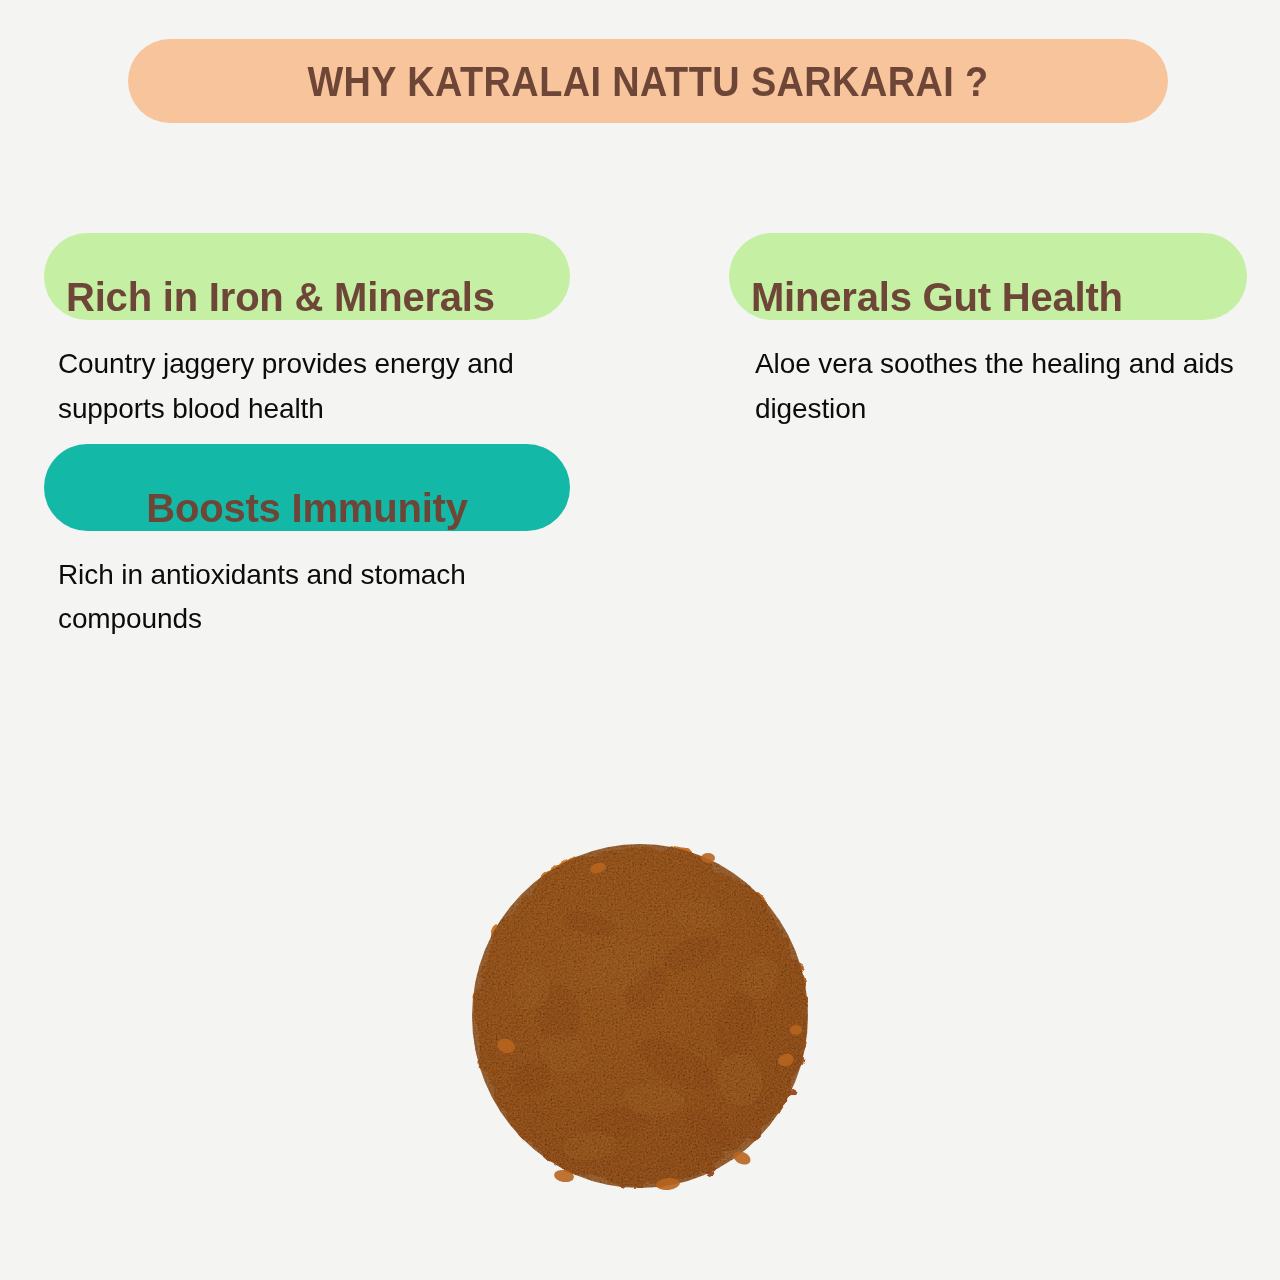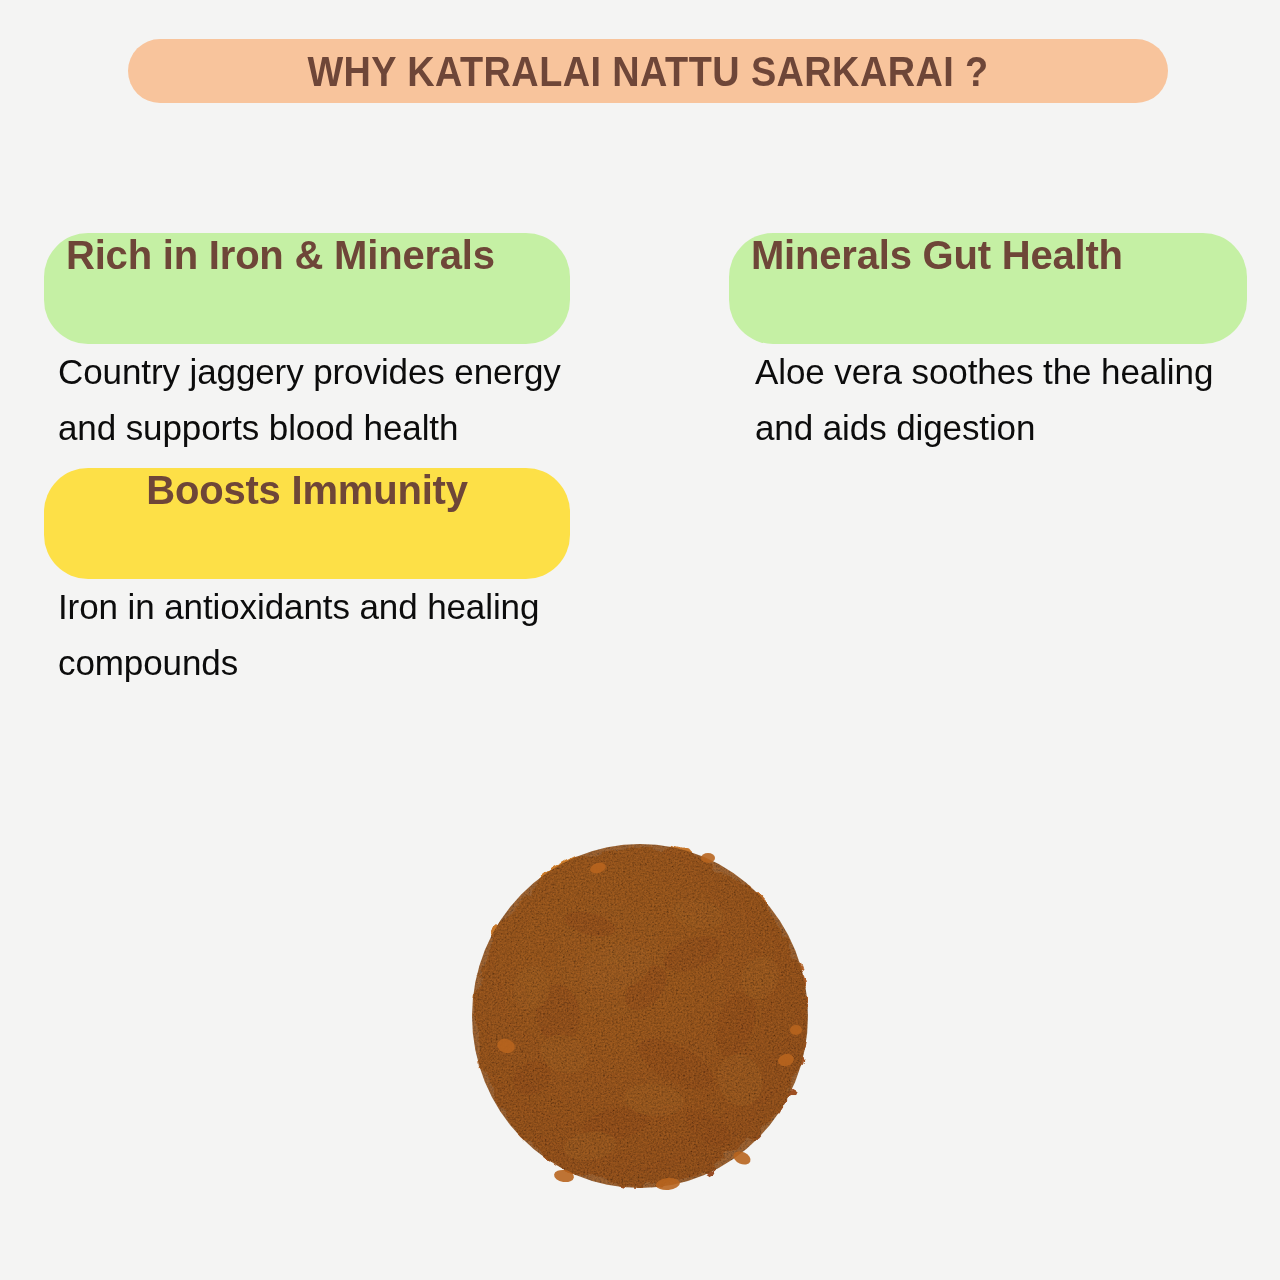--- a/index.html
+++ b/index.html
@@ -14,21 +14,21 @@
     overflow: hidden;
     position: relative;
   }
 
   
   .title-pill {
     position: absolute;
     left: 128px;
     top: 39px;
     width: 1040px;
-    height: 64px;
+    height: 84px;
     background: #F8C49C;
     border-radius: 44px;
     display: flex;
     align-items: center;
     justify-content: center;
   }
   .title-pill .title-text {
     font-family: "Liberation Sans Narrow", "Liberation Sans", sans-serif;
     font-weight: bold;
     font-size: 43px;
@@ -50,44 +50,45 @@
     width: 1280px;
   }
   .col {
     width: 640px;
     box-sizing: border-box;
   }
   .col.left  { padding-left: 44px;  padding-right: 70px; }
   .col.right { padding-left: 89px;  padding-right: 33px; }
 
   .pill {
-    height: 111px;
+    height: 87px;
     border-radius: 44px;
     display: flex;
-    align-items: flex-start;
+    align-items: flex-end;
     box-sizing: border-box;
   }
   .pill.green { background: #C5F0A4; }
-  .pill.peach { background: #fde047; }
+  .pill.peach { background: #14b8a6; }
   .pill.align-left   { justify-content: flex-start; padding-left: 22px; }
   .pill.align-center { justify-content: center; }
 
   .pill-label {
     font-weight: bold;
     font-size: 40px;
     color: #6E4638;
     white-space: nowrap;
     letter-spacing: -0.2px;
   }
 
   .desc {
-    font-size: 35px;
+    font-size: 28px;
     line-height: 1.6;
     color: #0C0C0C;
     font-weight: normal;
+    margin-top: 22px;
     padding-left: 14px;
     letter-spacing: -0.1px;
   }
   .desc.indent-r { padding-left: 26px; }
 
   .row.row-2 { margin-top: 12px; }
 
   
   .powder-wrap {
     position: absolute;
@@ -124,21 +125,21 @@
     </div>
 
   </div>
 
   <div class="row row-2">
 
     <div class="col left">
       <div class="pill peach align-center">
         <span class="pill-label">Boosts Immunity</span>
       </div>
-      <div class="desc">Iron in antioxidants and healing compounds</div>
+      <div class="desc">Rich in antioxidants and stomach compounds</div>
     </div>
 
 
   </div>
 
 </div>
 
 <div class="powder-wrap">
   <svg width="400" height="380" viewBox="0 0 400 380">
     <defs>

